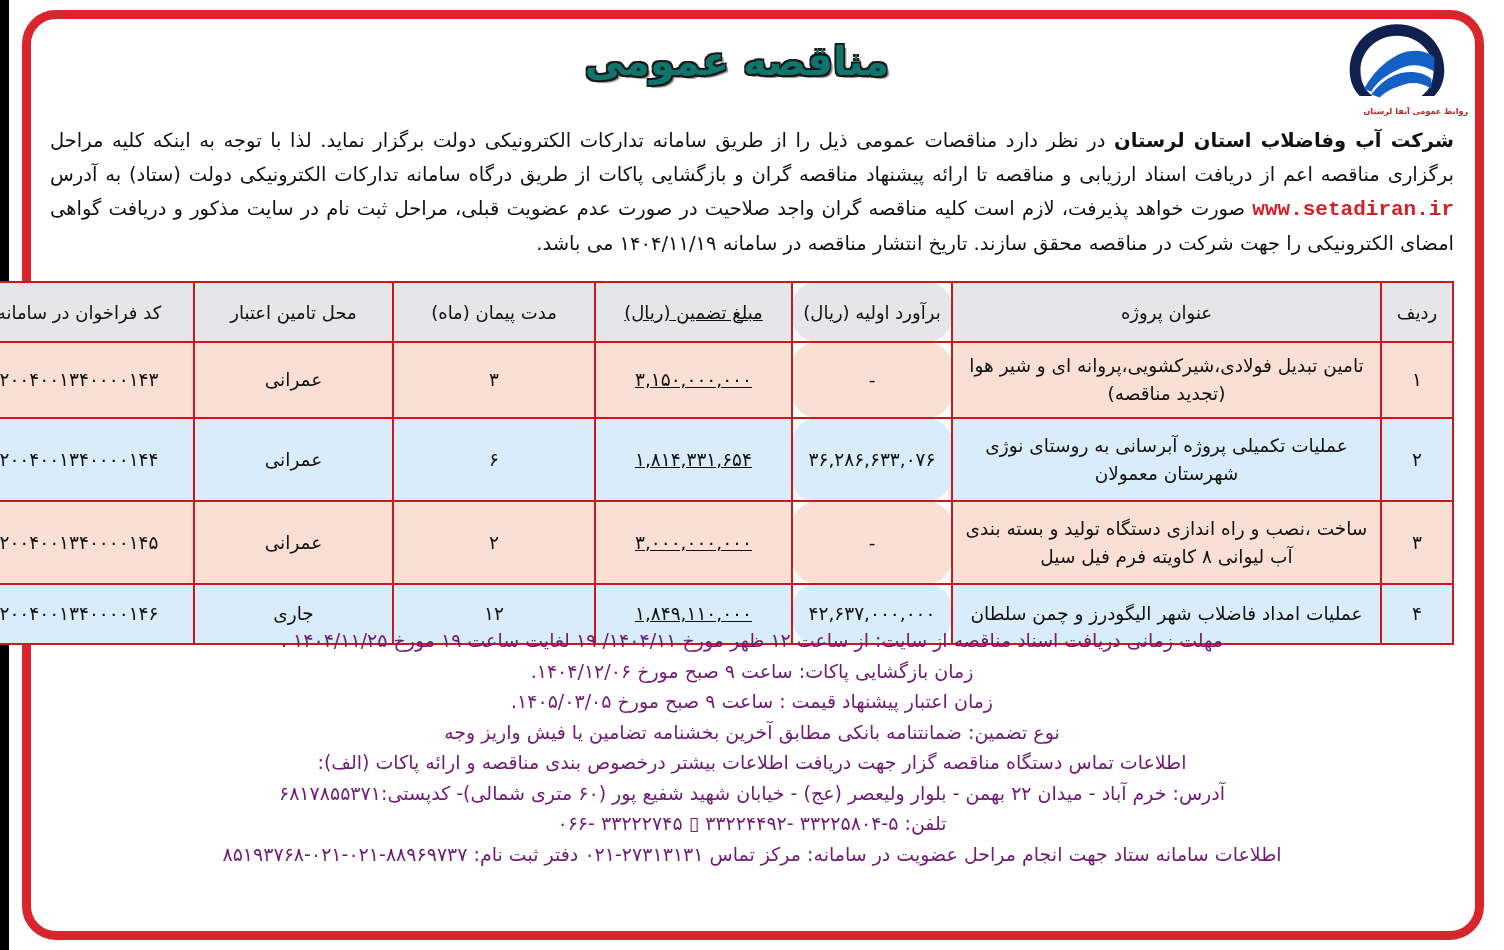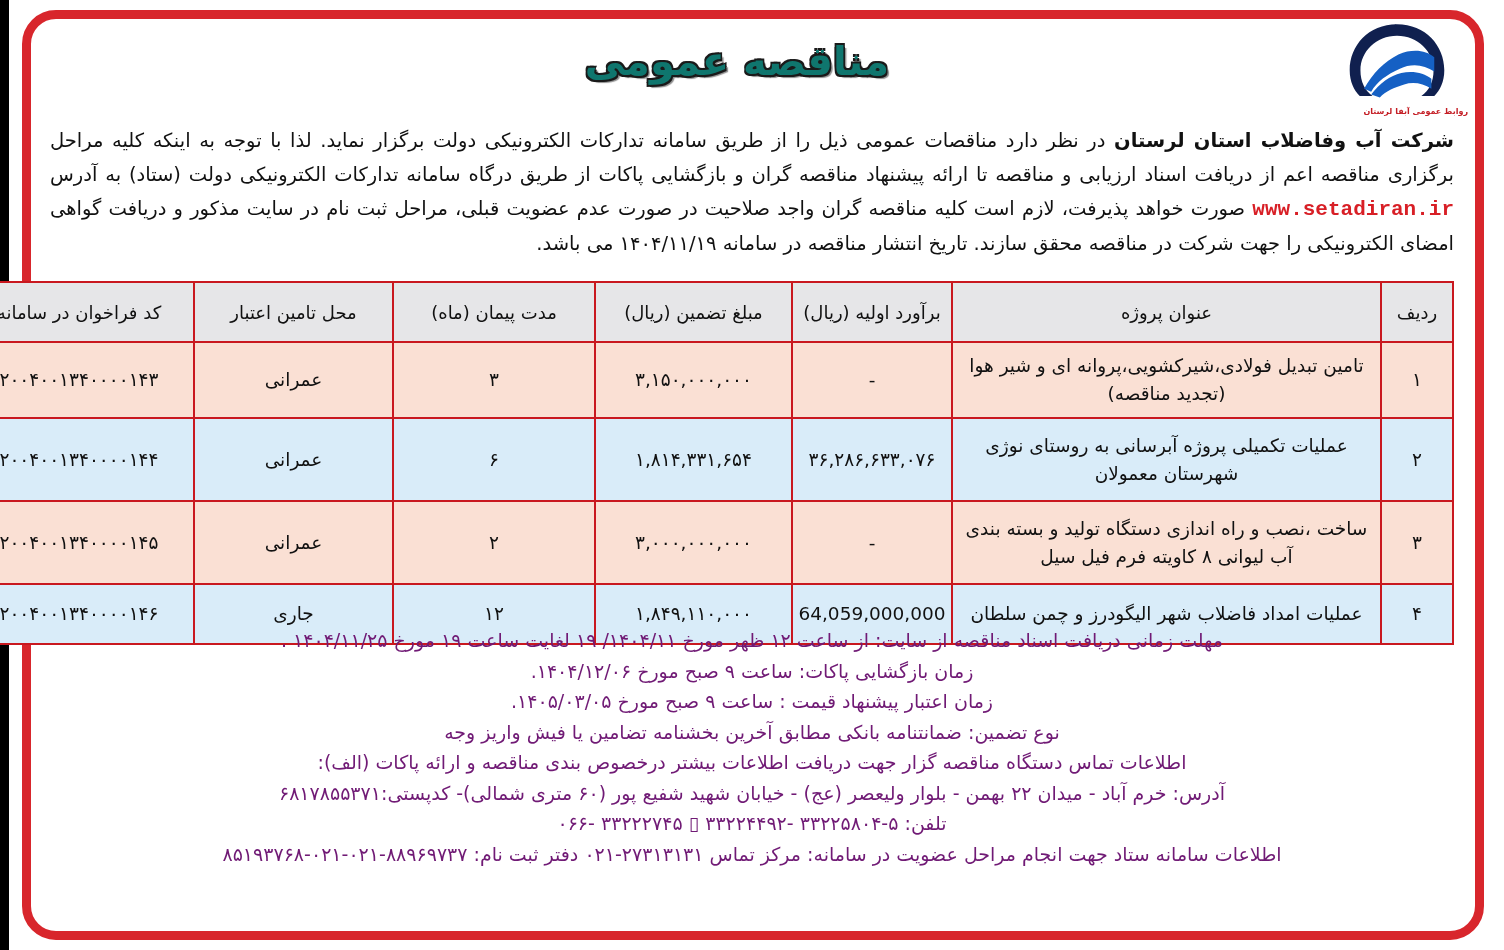--- a/index.html
+++ b/index.html
@@ -208,22 +208,22 @@
   #tender-table tbody tr.even td { background: #d9ecf9; }
   #tender-table tbody tr.r1 td { height: 68px; }
   #tender-table tbody tr.r2 td { height: 75px; }
   #tender-table tbody tr.r3 td { height: 75px; }
   #tender-table tbody tr.r4 td { height: 52px; }
   td.col-title { text-align: center; line-height: 29px; }
   td.num, th.num { direction: ltr; unicode-bidi: bidi-override; }
 
   .c-radif  { width: 60px; }
   .c-title  { width: 417px; }
-  .c-est    { width: 148px; }
-  .c-guar   { width: 185px; }
+  .c-est    { width: 148px; border-radius: 25px; }
+  .c-guar   { width: 185px; text-decoration: underline; }
   .c-dur    { width: 190px; }
   .c-fund   { width: 187px; }
   .c-code   { width: 218px; }
 
   
   #footer {
     position: absolute;
     right: 50px;
     left: 50px;
     top: 625px;
@@ -309,21 +309,21 @@
           <td class="c-title col-title">ساخت ،نصب و راه اندازی دستگاه تولید و بسته بندی آب لیوانی ۸ کاویته فرم فیل سیل</td>
           <td class="c-est num">-</td>
           <td class="c-guar num">۳,۰۰۰,۰۰۰,۰۰۰</td>
           <td class="c-dur">۲</td>
           <td class="c-fund">عمرانی</td>
           <td class="c-code num">۲۰۰۴۰۰۱۳۴۰۰۰۰۱۴۵</td>
         </tr>
         <tr class="even r4">
           <td class="c-radif">۴</td>
           <td class="c-title col-title">عملیات امداد فاضلاب شهر الیگودرز و چمن سلطان</td>
-          <td class="c-est num">64,059,000,000</td>
+          <td class="c-est num">۴۲,۶۳۷,۰۰۰,۰۰۰</td>
           <td class="c-guar num">۱,۸۴۹,۱۱۰,۰۰۰</td>
           <td class="c-dur">۱۲</td>
           <td class="c-fund">جاری</td>
           <td class="c-code num">۲۰۰۴۰۰۱۳۴۰۰۰۰۱۴۶</td>
         </tr>
       </tbody>
     </table>
 
     <div id="footer">
       <div class="line">مهلت زمانی دریافت اسناد مناقصه از سایت: از ساعت ۱۲ ظهر مورخ ۱۴۰۴/۱۱/ ۱۹ لغایت ساعت ۱۹ مورخ ۱۴۰۴/۱۱/۲۵ .</div>

